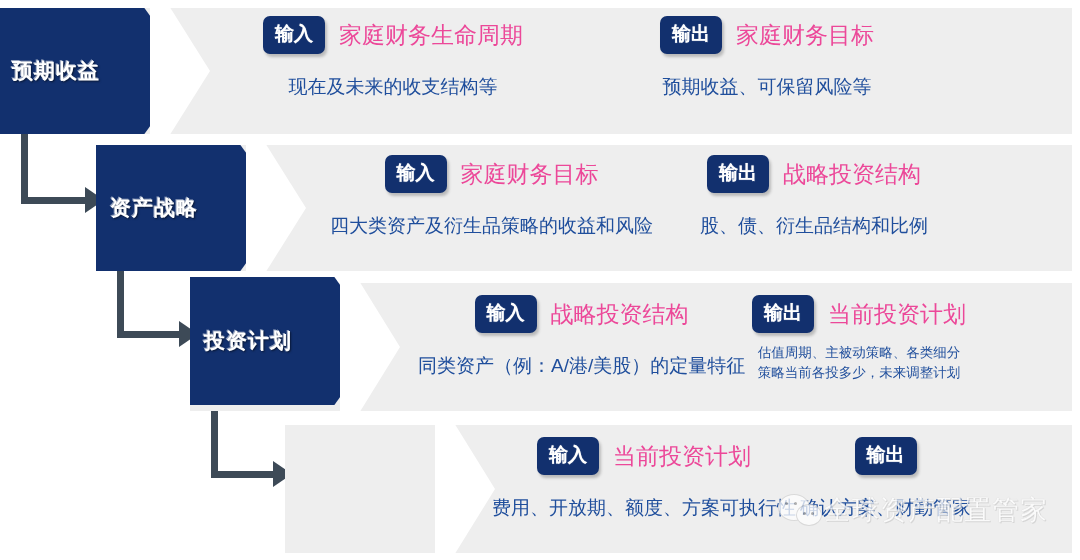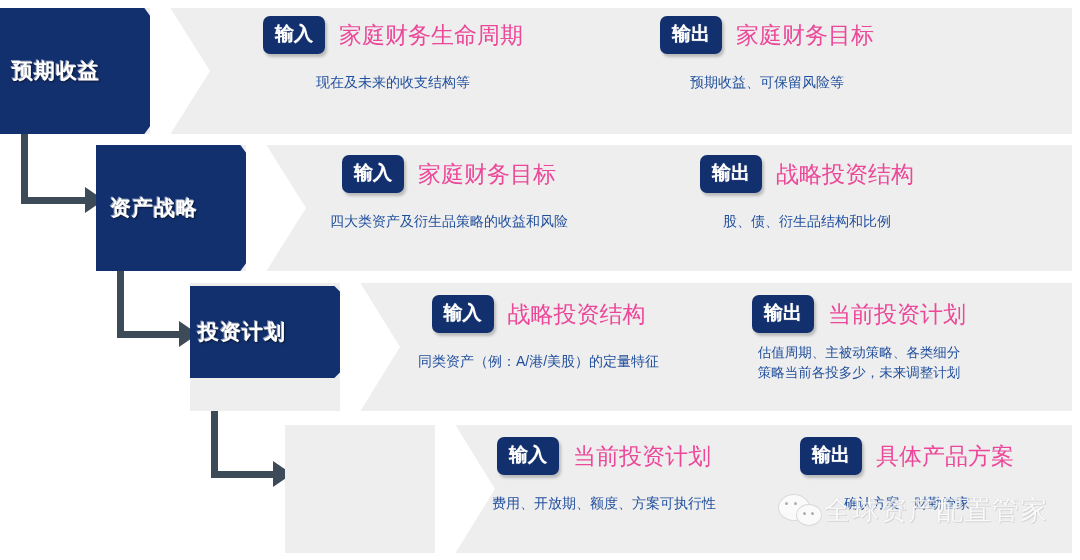--- a/index.html
+++ b/index.html
@@ -60,21 +60,21 @@
     white-space:nowrap;
   }
   .io-title{
     font-size:23px;
     color:#ec4899;
     white-space:nowrap;
   }
   .io-row{display:flex;align-items:center;gap:14px;}
   .io-sub{
     color:#1f4e9c;
-    font-size:14px;
+    font-size:19px;
     white-space:nowrap;
     text-align:center;
   }
   .io-sub.small{font-size:13.5px;line-height:1.45;}
   .io-block{position:absolute;display:flex;flex-direction:column;align-items:center;}
 
   
   .conn-v{position:absolute;background:#3d4a57;width:7px;}
   .conn-h{position:absolute;background:#3d4a57;height:7px;}
   .conn-head{
@@ -161,21 +161,21 @@
       <span class="io-title">战略投资结构</span>
     </div>
     <div class="io-sub" style="margin-top:20px;">股、债、衍生品结构和比例</div>
   </div>
 
   <div class="conn-v" style="left:117px;top:271px;height:66px;"></div>
   <div class="conn-h" style="left:117px;top:331px;width:62px;"></div>
   <div class="conn-head" style="left:179px;top:321px;"></div>
 
   <div class="band" style="left:190px;top:283px;width:882px;height:128px;"></div>
-  <div class="chev" style="left:190px;top:286px;width:190px;height:92px;padding-left:8px;">
+  <div class="chev" style="left:190px;top:277px;width:190px;height:128px;padding-left:14px;">
     <span class="chev-label">投资计划</span>
   </div>
   <div class="notch" style="left:340px;top:283px;width:60px;height:128px;"></div>
 
   <div class="io-block" style="left:418px;top:295px;">
     <div class="io-row">
       <span class="io-badge">输入</span>
       <span class="io-title">战略投资结构</span>
     </div>
     <div class="io-sub" style="margin-top:20px;">同类资产（例：A/港/美股）的定量特征</div>
@@ -201,21 +201,20 @@
     <div class="io-row">
       <span class="io-badge">输入</span>
       <span class="io-title">当前投资计划</span>
     </div>
     <div class="io-sub" style="margin-top:20px;">费用、开放期、额度、方案可执行性</div>
   </div>
 
   <div class="io-block" style="left:800px;top:437px;">
     <div class="io-row">
       <span class="io-badge">输出</span>
-      <span class="io-title">具体产品方案</span>
     </div>
     <div class="io-sub" style="margin-top:20px;">确认方案、财勤管家</div>
   </div>
 
   <div class="watermark" style="left:778px;top:492px;">
     <div class="wechat">
       <div class="b1"></div>
       <div class="b2"></div>
       <i style="left:7px;top:8px;"></i>
       <i style="left:16px;top:8px;"></i>

